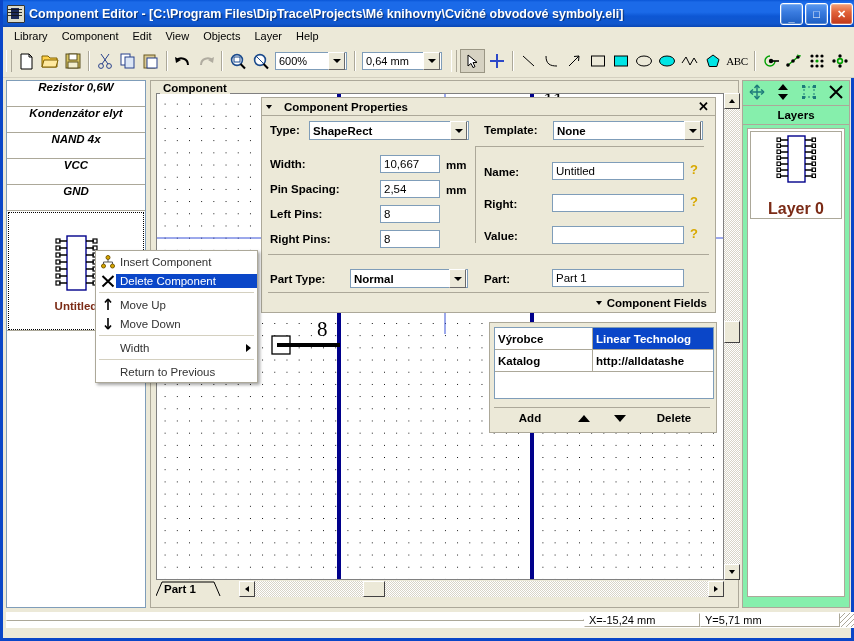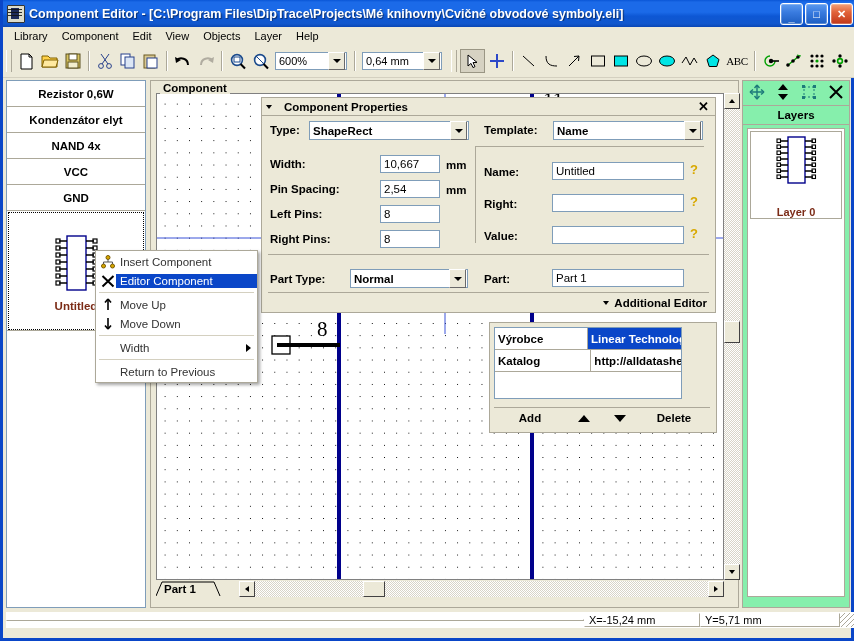--- a/index.html
+++ b/index.html
@@ -90,22 +90,22 @@
   }
   .caret{width:0;height:0;border-left:4px solid transparent;border-right:4px solid transparent;border-top:4px solid #000;}
   
   .sidebar{
     position:absolute;left:3px;top:80px;width:140px;height:528px;
     background:#fff;border:1px solid #7f9db9;box-sizing:border-box;
     overflow:hidden;
   }
   .lib-item{
     height:25px;border-bottom:1px solid #aca899;
-    display:flex;align-items:center;justify-content:center;
-    font-weight:bold;font-size:11.5px;color:#000;background:#fff;
+    display:flex;justify-content:center;
+    font-weight:bold;font-size:11.5px;color:#000;background:#fff;font-style:italic;
   }
   .lib-comp{
     height:119px;border-bottom:1px solid #aca899;
     display:flex;flex-direction:column;align-items:center;justify-content:center;
     outline:1px dotted #000;outline-offset:-2px;background:#fff;
   }
   .lib-comp .cap{font-weight:bold;font-size:11.5px;color:#7b2b16;margin-top:2px;}
   
   .mainpanel{
     position:absolute;left:147px;top:80px;width:589px;height:528px;
@@ -174,21 +174,21 @@
     border:1px solid #fff;border-right-color:#696969;border-bottom-color:#696969;
     display:flex;align-items:center;justify-content:center;flex:0 0 auto;
   }
   .help{color:#d8a800;font-weight:bold;font-size:13px;}
   
   .addf{
     position:absolute;left:486px;top:322px;width:228px;height:111px;
     background:#ece9d8;border:1px solid #aca899;box-sizing:border-box;
   }
   .grid{
-    position:absolute;left:4px;top:4px;width:188px;height:72px;
+    position:absolute;left:4px;top:4px;width:220px;height:72px;
     background:#fff;border:1px solid #7f9db9;box-sizing:border-box;overflow:hidden;
   }
   .grow{display:flex;height:21px;border-bottom:1px solid #aca899;}
   .gc1{width:98px;border-right:1px solid #aca899;box-sizing:border-box;
     padding-left:3px;display:flex;align-items:center;font-weight:bold;font-size:11.5px;}
   .gc2{flex:1 1 auto;padding-left:3px;display:flex;align-items:center;
     font-weight:bold;font-size:11.5px;white-space:nowrap;overflow:hidden;}
   .gc2.sel{background:#0a46c8;color:#fff;}
   .addf-bar{
     position:absolute;left:4px;top:84px;width:216px;height:20px;
@@ -204,21 +204,21 @@
   .rp-title{height:18px;display:flex;align-items:center;justify-content:center;
     font-weight:bold;font-size:11.5px;border-bottom:1px solid #aca899;}
   .layers-list{
     position:absolute;left:4px;top:47px;width:98px;height:469px;
     background:#fff;border:1px solid #aca899;box-sizing:border-box;
   }
   .layer-item{
     height:86px;border:1px solid #aca899;margin:2px;
     display:flex;flex-direction:column;align-items:center;justify-content:center;
   }
-  .layer-item .cap{font-weight:bold;font-size:11px;color:#7b2b16;margin-top:15px;}
+  .layer-item .cap{font-weight:bold;font-size:16px;color:#7b2b16;margin-top:15px;}
   
   .statusbar{
     position:absolute;left:3px;top:612px;width:848px;height:16px;
     background:#ffffff;display:flex;align-items:center;
   }
   .sb-cell{
     border:1px solid #fff;border-right-color:#aca899;border-bottom-color:#aca899;
     box-sizing:border-box;display:flex;align-items:center;padding-left:4px;font-size:11px;
   }
   .grip-res{
@@ -631,21 +631,21 @@
 
     <div style="position:absolute;left:8px;top:26px;" class="lbl">Type:</div>
     <div class="cb" style="position:absolute;left:47px;top:23px;width:160px;">
       <div class="v">ShapeRect</div>
       <div class="arr">
           <i class="caret"></i>
         </div>
     </div>
     <div style="position:absolute;left:222px;top:26px;" class="lbl">Template:</div>
     <div class="cb" style="position:absolute;left:291px;top:23px;width:150px;">
-      <div class="v">Name</div>
+      <div class="v">None</div>
       <div class="arr">
           <i class="caret"></i>
         </div>
     </div>
 
     <div style="position:absolute;left:213px;top:48px;width:1px;height:97px;background:#aca899;"></div>
     <div style="position:absolute;left:213px;top:48px;width:229px;height:1px;background:#aca899;"></div>
 
     <div style="position:absolute;left:8px;top:60px;" class="lbl">Width:</div>
     <div class="tf" style="position:absolute;left:118px;top:57px;width:60px;">
@@ -698,21 +698,21 @@
     </div>
     <div style="position:absolute;left:222px;top:175px;" class="lbl">Part:</div>
     <div class="tf" style="position:absolute;left:290px;top:171px;width:132px;">
       <span>Part 1</span>
     </div>
 
     <div style="position:absolute;left:6px;top:194px;width:441px;height:1px;background:#aca899;"></div>
 
     <div style="position:absolute;right:8px;top:199px;display:flex;align-items:center;gap:5px;">
       <i class="tri down"></i>
-      <span class="lbl">Additional Editor</span>
+      <span class="lbl">Component Fields</span>
     </div>
   </div>
 
   <div class="addf">
     <div class="grid">
       <div class="grow">
         <div class="gc1">Výrobce</div>
         <div class="gc2 sel">Linear Technolog</div>
       </div>
       <div class="grow">
@@ -805,21 +805,21 @@
           </svg>
       </div>
       <div class="tx">Insert Component</div>
     </div>
     <div class="ctx-item sel">
       <div class="ico">
         <svg width="14" height="14">
             <path d="M1.5 2 L12.5 12.5 M12.5 2 L1.5 12.5" stroke="#000" stroke-width="2"></path>
           </svg>
       </div>
-      <div class="tx" style="width:135px;">Editor Component</div>
+      <div class="tx" style="width:135px;">Delete Component</div>
     </div>
     <div class="ctx-sep"></div>
     <div class="ctx-item">
       <div class="ico">
         <svg width="10" height="13">
             <path d="M5 1 V12" stroke="#000" stroke-width="1.6"></path>
             <path d="M5 1 L2 4.5 M5 1 L8 4.5" stroke="#000" stroke-width="1.6" fill="none"></path>
           </svg>
       </div>
       <div class="tx">Move Up</div>

